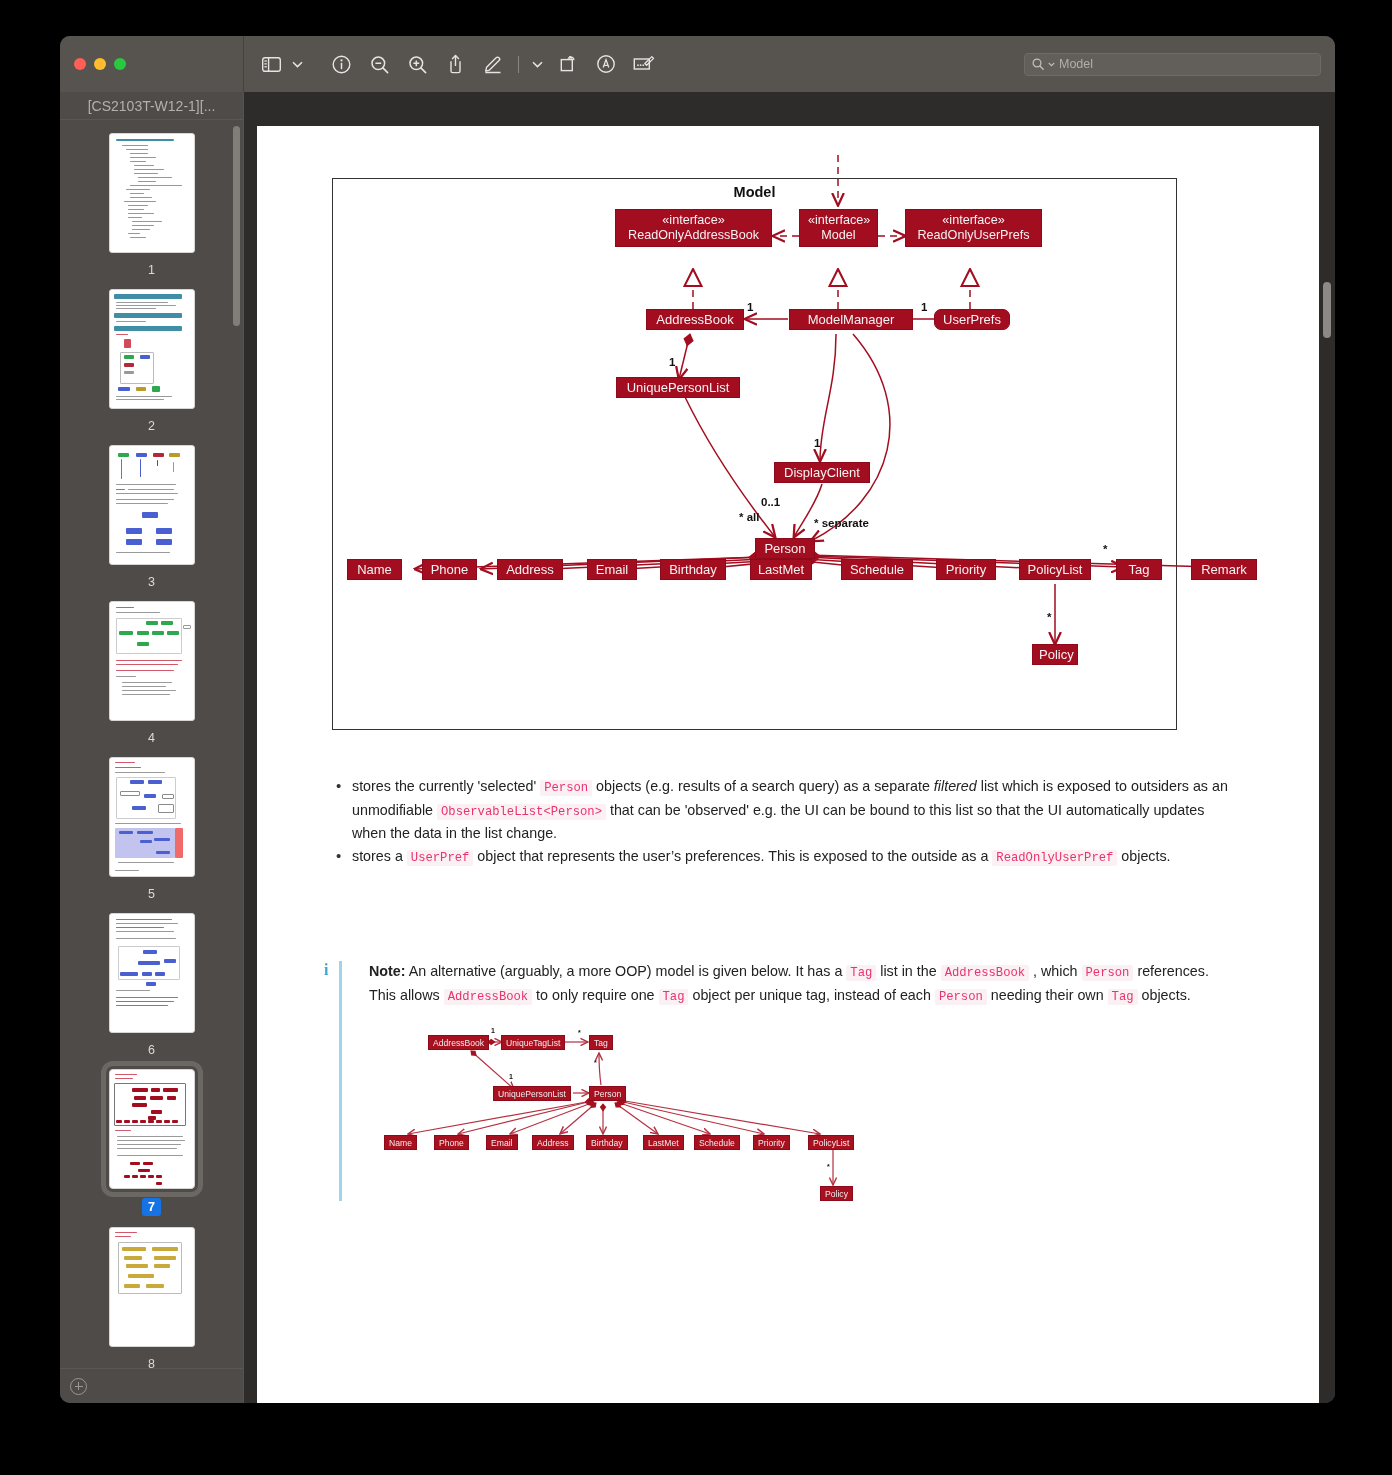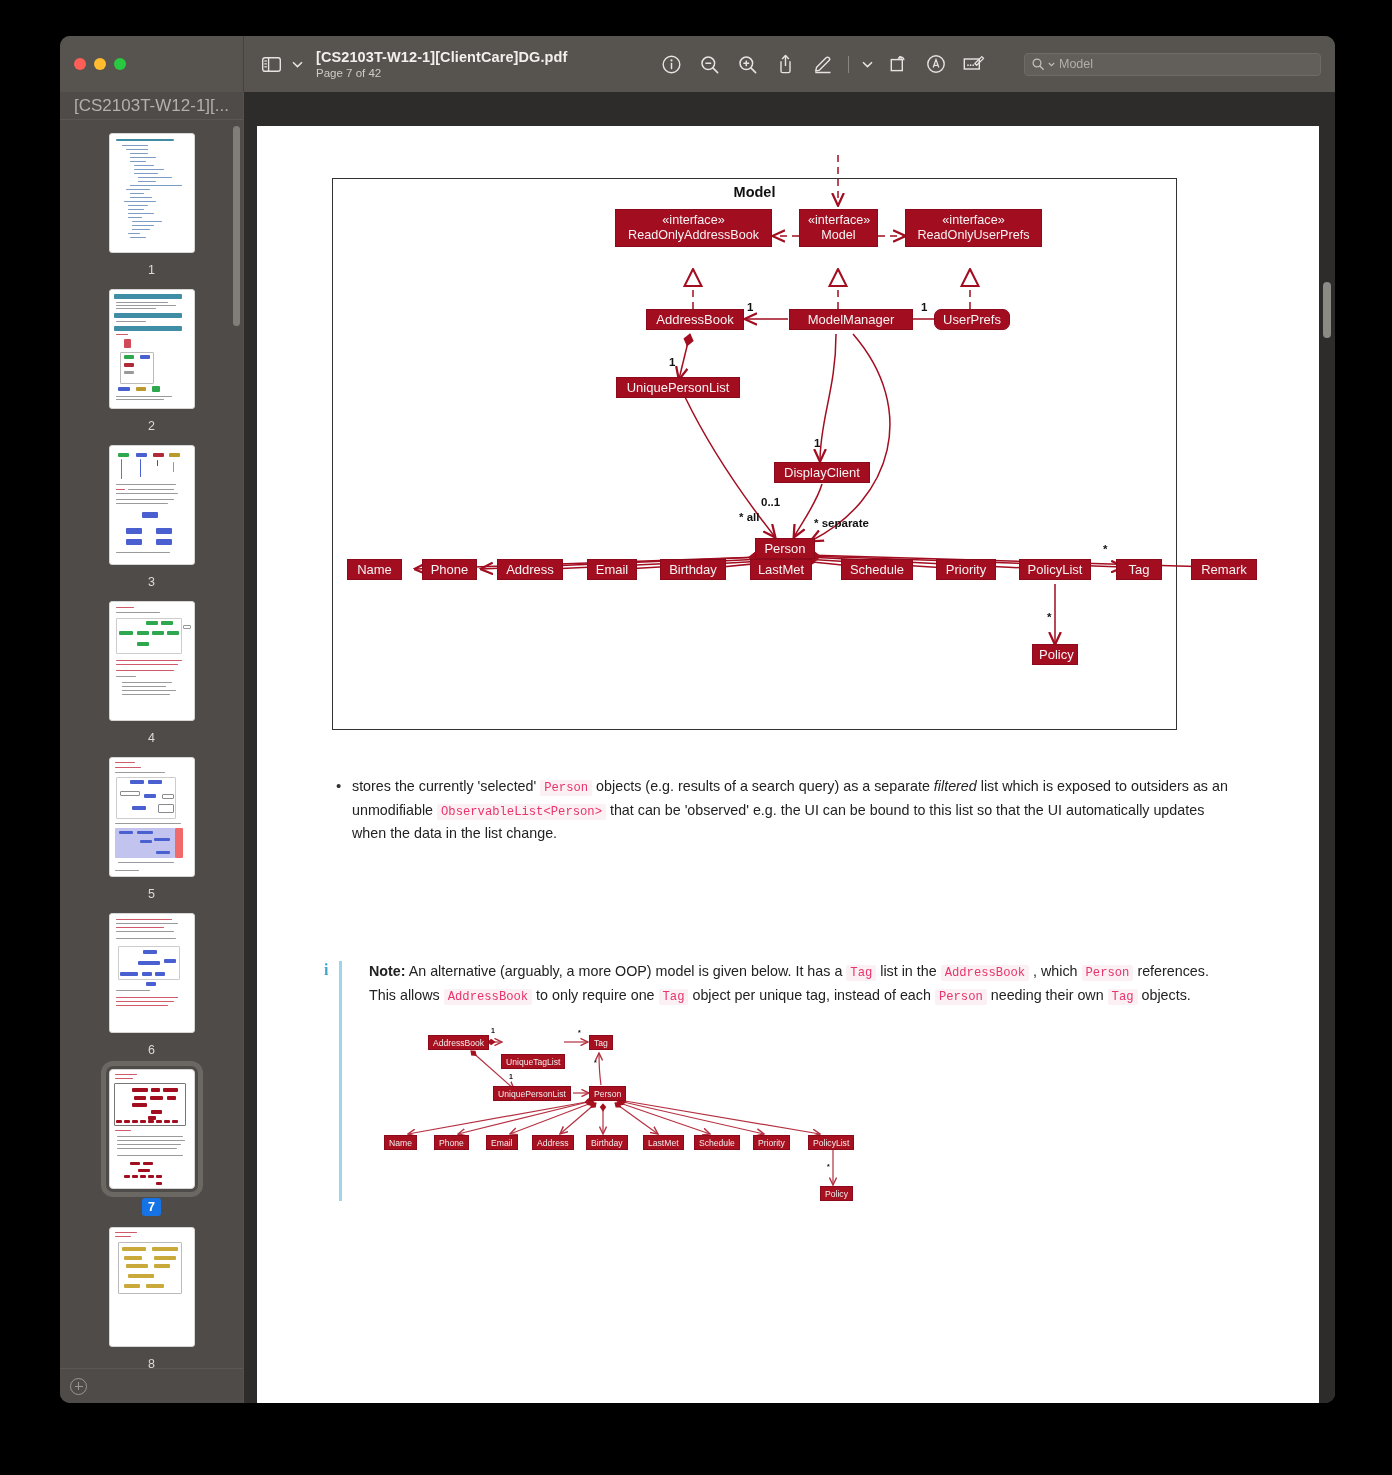--- a/index.html
+++ b/index.html
@@ -66,21 +66,21 @@
 
   
   .sidebar {
     position: absolute; left: 0; top: 56px;
     width: 183px; bottom: 0;
     background: #4f4b48;
     overflow: hidden;
   }
   .sb-header {
     height: 28px;
-    font-size: 17px; color: #b4b0ac;
+    font-size: 14px; color: #b4b0ac;
     display: flex; align-items: center; justify-content: center;
     border-bottom: 1px solid #5b5754;
   }
   .sb-scroll {
     position: absolute; top: 29px; left: 0; right: 0; bottom: 35px;
     overflow: hidden;
   }
   .thumb-wrap {
     display: flex; flex-direction: column; align-items: center;
     padding-top: 12px;
@@ -259,24 +259,20 @@
             <rect x="2.3" y="6.3" width="2.6" height="1.2" fill="#e6e4e1"></rect>
             <rect x="2.3" y="9.2" width="2.6" height="1.2" fill="#e6e4e1"></rect>
           </svg>
       </div>
       <div class="ico-btn" style="width:18px">
         <svg width="11" height="7" viewBox="0 0 11 7">
             <polyline points="1,1.2 5.5,5.6 10,1.2" fill="none" stroke="#e6e4e1" stroke-width="1.5"></polyline>
           </svg>
       </div>
 
-      <div class="doc-meta">
-        <div class="doc-title">[CS2103T-W12-1][ClientCare]DG.pdf</div>
-        <div class="doc-page">Page 7 of 42</div>
-      </div>
 
       <div class="tb-tools">
         <div class="ico-btn">
           <svg width="19" height="19" viewBox="0 0 19 19">
               <circle cx="9.5" cy="9.5" r="8.3" fill="none" stroke="#e6e4e1" stroke-width="1.4"></circle>
               <circle cx="9.5" cy="5.4" r="1.05" fill="#e6e4e1"></circle>
               <rect x="8.75" y="7.8" width="1.5" height="6.4" rx=".6" fill="#e6e4e1"></rect>
             </svg>
         </div>
         <div class="ico-btn">
@@ -685,20 +681,23 @@
           <div class="mult" style="left:481px; top:338px;">* separate</div>
           <div class="mult" style="left:770px; top:364px;">*</div>
           <div class="mult" style="left:714px; top:432px;">*</div>
         </div>
 
 
         <ul class="bullets" style="left:73px; top:650px; width:910px;">
           <li>
             <span>stores the currently 'selected' </span><code class="inline">Person</code><span> objects (e.g. results of a search query) as a separate </span><em>filtered</em><span> list which is exposed to outsiders as an unmodifiable </span><code class="inline">ObservableList&lt;Person&gt;</code><span> that can be 'observed' e.g. the UI can be bound to this list so that the UI automatically updates when the data in the list change.</span>
           </li>
+          <li>
+            <span>stores a </span><code class="inline">UserPref</code><span> object that represents the user’s preferences. This is exposed to the outside as a </span><code class="inline">ReadOnlyUserPref</code><span> objects.</span>
+          </li>
         </ul>
 
         <div class="note-box" style="left:82px; top:835px; width:900px; height:240px;">
           <span class="note-i">i</span>
           <div class="note-text">
             <b>Note:</b><span> An alternative (arguably, a more OOP) model is given below. It has a </span><code class="inline">Tag</code><span> list in the </span><code class="inline">AddressBook</code><span> , which </span><code class="inline">Person</code><span> references. This allows </span><code class="inline">AddressBook</code><span> to only require one </span><code class="inline">Tag</code><span> object per unique tag, instead of each </span><code class="inline">Person</code><span> needing their own </span><code class="inline">Tag</code><span> objects.</span>
           </div>
 
           <div class="diagram2" style="left:28px; top:60px; width:500px; height:190px;">
             <svg class="overlay" width="500" height="190">
@@ -722,21 +721,21 @@
                 <path d="M226,82 L190,113" marker-start="url(#diam2)" marker-end="url(#ar2)"></path>
                 <path d="M233,83 L233,113" marker-start="url(#diam2)" marker-end="url(#ar2)"></path>
                 <path d="M245,82 L288,113" marker-start="url(#diam2)" marker-end="url(#ar2)"></path>
                 <path d="M247,81 L340,113" marker-start="url(#diam2)" marker-end="url(#ar2)"></path>
                 <path d="M249,80 L394,113" marker-start="url(#diam2)" marker-end="url(#ar2)"></path>
                 <path d="M249,79 L450,113" marker-start="url(#diam2)" marker-end="url(#ar2)"></path>
                 <line x1="463" y1="126" x2="463" y2="164" marker-end="url(#ar2)"></line>
               </g>
             </svg>
             <div class="node2" style="left:58px; top:14px;">AddressBook</div>
-            <div class="node2" style="left:131px; top:14px;margin-top:19px;">UniqueTagList</div>
+            <div class="node2" style="left:131px; top:14px;">UniqueTagList</div>
             <div class="node2" style="left:219px; top:14px;">Tag</div>
             <div class="node2" style="left:123px; top:65px;">UniquePersonList</div>
             <div class="node2" style="left:219px; top:65px;">Person</div>
             <div class="node2" style="left:450px; top:165px;">Policy</div>
 
             <div class="node2" style="left:14px;  top:114px;">Name</div>
             <div class="node2" style="left:64px;  top:114px;">Phone</div>
             <div class="node2" style="left:116px; top:114px;">Email</div>
             <div class="node2" style="left:162px; top:114px;">Address</div>
             <div class="node2" style="left:216px; top:114px;">Birthday</div>

